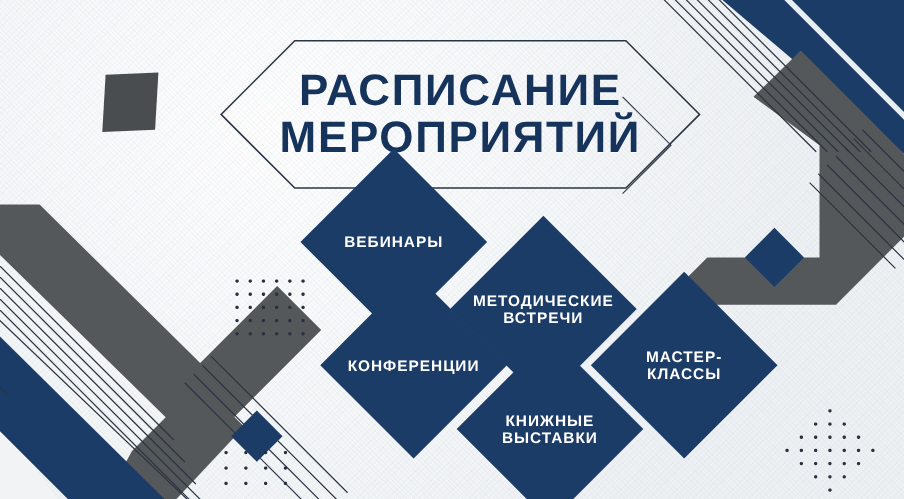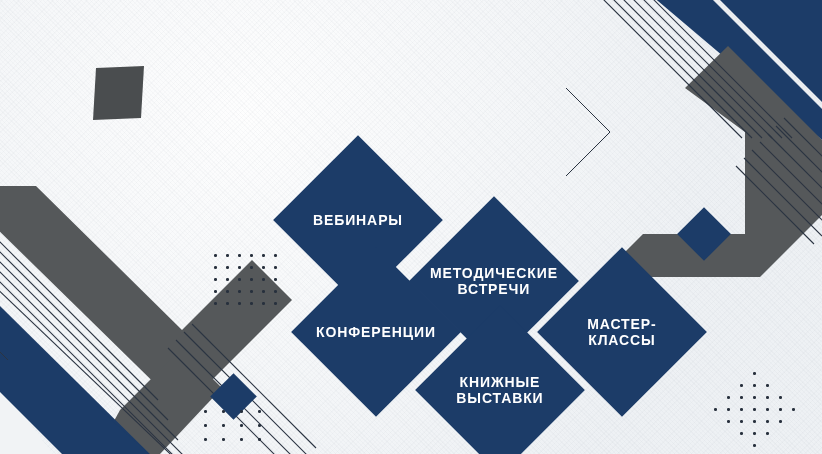--- a/index.html
+++ b/index.html
@@ -183,20 +183,29 @@
 
     <polygon points="-10,296 -10,370 84,464 160,464" fill="#1c3c68"></polygon>
     <polygon points="-10,370 -10,464 60,464" fill="#f1f3f5"></polygon>
     <polygon points="-10,300 96,406 160,464 72,464 -10,382" fill="#1c3c68"></polygon>
 
     <g stroke="#2b3442" stroke-width="1" fill="none">
       <polyline points="8,360 -20,332"></polyline>
     </g>
   </svg>
 
+  <div id="title-badge">
+    <svg class="hex-outline" viewBox="0 0 441 140" preserveAspectRatio="none" xmlns="http://www.w3.org/2000/svg">
+      <polygon points="70,3 371,3 438,70 371,137 70,137 3,70" fill="none" stroke="#2b3442" stroke-width="1.4"></polygon>
+    </svg>
+    <div id="title-text">
+      <div class="line line1">РАСПИСАНИЕ</div>
+      <div class="line line2">МЕРОПРИЯТИЙ</div>
+    </div>
+  </div>
 
   <div id="accent-right" class="accent-diamond"></div>
   <div id="accent-left" class="accent-diamond"></div>
 
   <div class="dotgrid" id="dots-mid-left" style="left:214px; top:254px; width:64px; height:56px;">
       <span style="left: 0px; top: 0px;"></span>
       <span style="left: 12px; top: 0px;"></span>
       <span style="left: 24px; top: 0px;"></span>
       <span style="left: 36px; top: 0px;"></span>
       <span style="left: 48px; top: 0px;"></span>

